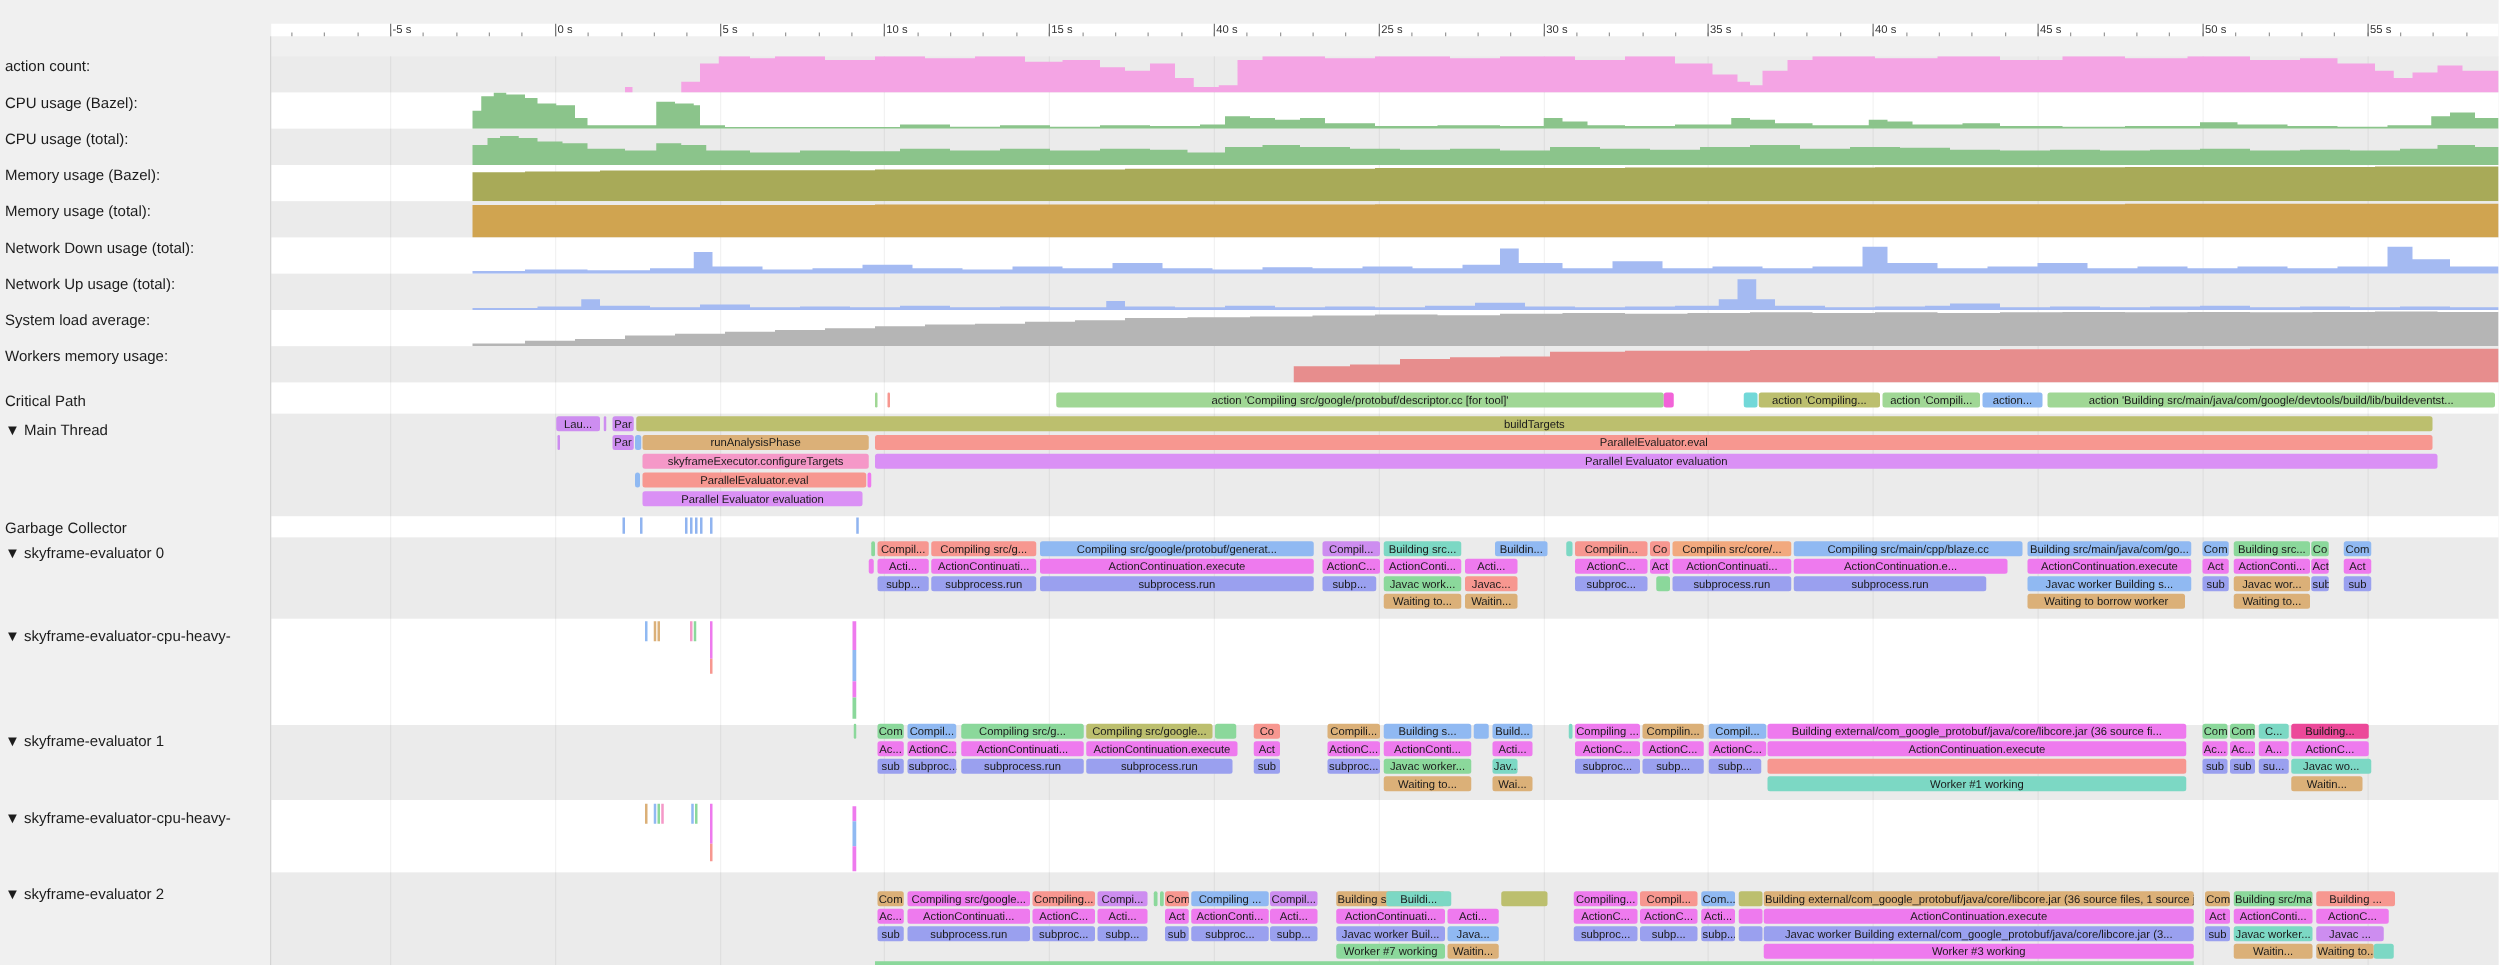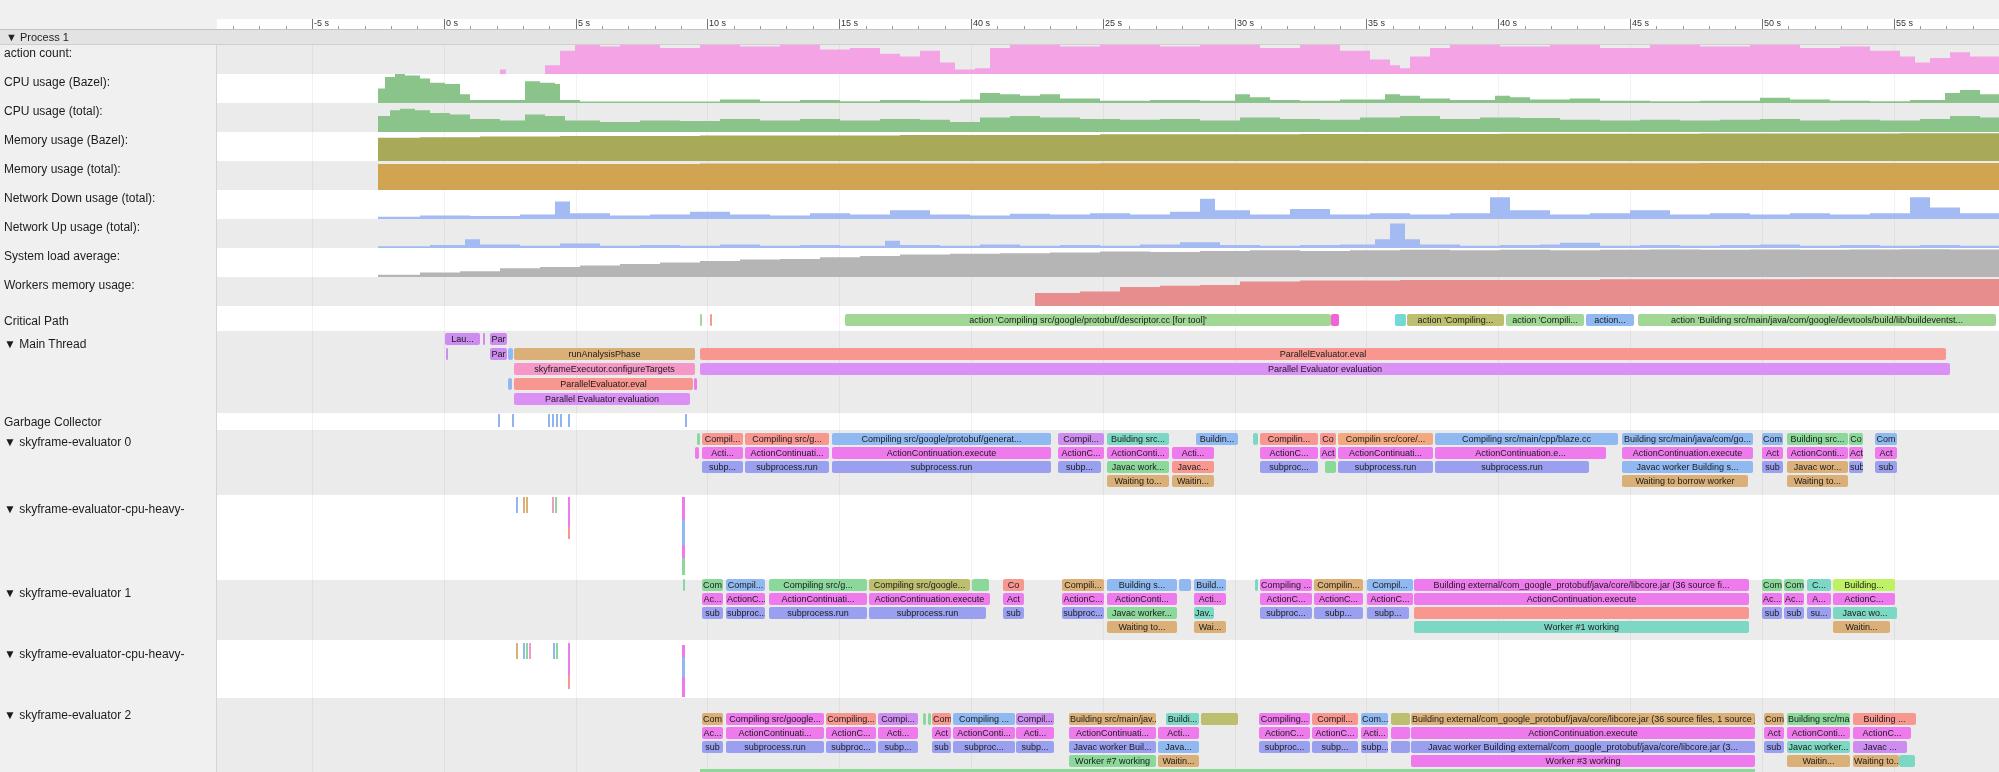--- a/index.html
+++ b/index.html
@@ -120,20 +120,21 @@
       <div class="seg" style="left: 845px; top: 314px; width: 486px; height: 12px; line-height: 12px; background: rgb(160, 215, 149);">action 'Compiling src/google/protobuf/descriptor.cc [for tool]'</div>
       <div class="seg" style="left: 1331px; top: 314px; width: 8px; height: 12px; line-height: 12px; background: rgb(242, 99, 216);"></div>
       <div class="seg" style="left: 1395px; top: 314px; width: 11px; height: 12px; line-height: 12px; background: rgb(114, 216, 216);"></div>
       <div class="seg" style="left: 1407px; top: 314px; width: 97px; height: 12px; line-height: 12px; background: rgb(188, 191, 110);">action 'Compiling...</div>
       <div class="seg" style="left: 1506px; top: 314px; width: 78px; height: 12px; line-height: 12px; background: rgb(160, 215, 149);">action 'Compili...</div>
       <div class="seg" style="left: 1586px; top: 314px; width: 48px; height: 12px; line-height: 12px; background: rgb(144, 185, 242);">action...</div>
       <div class="seg" style="left: 1638px; top: 314px; width: 358px; height: 12px; line-height: 12px; background: rgb(160, 215, 149);">action 'Building src/main/java/com/google/devtools/build/lib/buildeventst...</div>
       <div class="seg" style="left: 445px; top: 333px; width: 35px; height: 12px; line-height: 12px; background: rgb(205, 141, 240);">Lau...</div>
       <div class="seg" style="left: 483px; top: 333px; width: 2px; height: 12px; line-height: 12px; background: rgb(205, 141, 240);"></div>
       <div class="seg" style="left: 490px; top: 333px; width: 17px; height: 12px; line-height: 12px; background: rgb(205, 141, 240);">Par</div>
+      <div class="seg" style="left: 509px; top: 333px; width: 1437px; height: 12px; line-height: 12px; background: rgb(188, 191, 110);">buildTargets</div>
       <div class="seg" style="left: 446px; top: 348px; width: 2px; height: 12px; line-height: 12px; background: rgb(205, 141, 240);"></div>
       <div class="seg" style="left: 490px; top: 348px; width: 17px; height: 12px; line-height: 12px; background: rgb(205, 141, 240);">Par</div>
       <div class="seg" style="left: 508px; top: 348px; width: 5px; height: 12px; line-height: 12px; background: rgb(144, 185, 242);"></div>
       <div class="seg" style="left: 514px; top: 348px; width: 181px; height: 12px; line-height: 12px; background: rgb(219, 176, 120);">runAnalysisPhase</div>
       <div class="seg" style="left: 700px; top: 348px; width: 1246px; height: 12px; line-height: 12px; background: rgb(247, 151, 144);">ParallelEvaluator.eval</div>
       <div class="seg" style="left: 514px; top: 363px; width: 181px; height: 12px; line-height: 12px; background: rgb(245, 152, 200);">skyframeExecutor.configureTargets</div>
       <div class="seg" style="left: 700px; top: 363px; width: 1250px; height: 12px; line-height: 12px; background: rgb(218, 144, 245);">Parallel Evaluator evaluation</div>
       <div class="seg" style="left: 508px; top: 378px; width: 4px; height: 12px; line-height: 12px; background: rgb(144, 185, 242);"></div>
       <div class="seg" style="left: 514px; top: 378px; width: 179px; height: 12px; line-height: 12px; background: rgb(247, 151, 144);">ParallelEvaluator.eval</div>
       <div class="seg" style="left: 694px; top: 378px; width: 3px; height: 12px; line-height: 12px; background: rgb(238, 122, 238);"></div>
@@ -202,21 +203,21 @@
       <div class="seg" style="left: 1179px; top: 579px; width: 12px; height: 12px; line-height: 12px; background: rgb(144, 185, 242);"></div>
       <div class="seg" style="left: 1194px; top: 579px; width: 32px; height: 12px; line-height: 12px; background: rgb(144, 185, 242);">Build...</div>
       <div class="seg" style="left: 1255px; top: 579px; width: 3px; height: 12px; line-height: 12px; background: rgb(124, 216, 196);"></div>
       <div class="seg" style="left: 1260px; top: 579px; width: 52px; height: 12px; line-height: 12px; background: rgb(238, 122, 238);">Compiling ...</div>
       <div class="seg" style="left: 1314px; top: 579px; width: 49px; height: 12px; line-height: 12px; background: rgb(219, 176, 120);">Compilin...</div>
       <div class="seg" style="left: 1367px; top: 579px; width: 46px; height: 12px; line-height: 12px; background: rgb(144, 185, 242);">Compil...</div>
       <div class="seg" style="left: 1414px; top: 579px; width: 335px; height: 12px; line-height: 12px; background: rgb(238, 122, 238);">Building external/com_google_protobuf/java/core/libcore.jar (36 source fi...</div>
       <div class="seg" style="left: 1762px; top: 579px; width: 20px; height: 12px; line-height: 12px; background: rgb(139, 216, 155);">Com</div>
       <div class="seg" style="left: 1784px; top: 579px; width: 20px; height: 12px; line-height: 12px; background: rgb(139, 216, 155);">Com</div>
       <div class="seg" style="left: 1807px; top: 579px; width: 24px; height: 12px; line-height: 12px; background: rgb(124, 216, 196);">C...</div>
-      <div class="seg" style="left: 1833px; top: 579px; width: 62px; height: 12px; line-height: 12px; background: #bef264;">Building...</div>
+      <div class="seg" style="left: 1833px; top: 579px; width: 62px; height: 12px; line-height: 12px; background: #ec4899;">Building...</div>
       <div class="seg" style="left: 702px; top: 593px; width: 21px; height: 12px; line-height: 12px; background: rgb(238, 122, 238);">Ac...</div>
       <div class="seg" style="left: 726px; top: 593px; width: 39px; height: 12px; line-height: 12px; background: rgb(238, 122, 238);">ActionC...</div>
       <div class="seg" style="left: 769px; top: 593px; width: 98px; height: 12px; line-height: 12px; background: rgb(238, 122, 238);">ActionContinuati...</div>
       <div class="seg" style="left: 869px; top: 593px; width: 121px; height: 12px; line-height: 12px; background: rgb(238, 122, 238);">ActionContinuation.execute</div>
       <div class="seg" style="left: 1003px; top: 593px; width: 21px; height: 12px; line-height: 12px; background: rgb(238, 122, 238);">Act</div>
       <div class="seg" style="left: 1062px; top: 593px; width: 42px; height: 12px; line-height: 12px; background: rgb(238, 122, 238);">ActionC...</div>
       <div class="seg" style="left: 1107px; top: 593px; width: 70px; height: 12px; line-height: 12px; background: rgb(238, 122, 238);">ActionConti...</div>
       <div class="seg" style="left: 1194px; top: 593px; width: 32px; height: 12px; line-height: 12px; background: rgb(238, 122, 238);">Acti...</div>
       <div class="seg" style="left: 1260px; top: 593px; width: 52px; height: 12px; line-height: 12px; background: rgb(238, 122, 238);">ActionC...</div>
       <div class="seg" style="left: 1314px; top: 593px; width: 49px; height: 12px; line-height: 12px; background: rgb(238, 122, 238);">ActionC...</div>
@@ -249,21 +250,21 @@
       <div class="seg" style="left: 702px; top: 713px; width: 21px; height: 12px; line-height: 12px; background: rgb(219, 176, 120);">Com</div>
       <div class="seg" style="left: 726px; top: 713px; width: 98px; height: 12px; line-height: 12px; background: rgb(238, 122, 238);">Compiling src/google...</div>
       <div class="seg" style="left: 826px; top: 713px; width: 50px; height: 12px; line-height: 12px; background: rgb(247, 151, 144);">Compiling...</div>
       <div class="seg" style="left: 878px; top: 713px; width: 40px; height: 12px; line-height: 12px; background: rgb(205, 141, 240);">Compi...</div>
       <div class="seg" style="left: 923px; top: 713px; width: 3px; height: 12px; line-height: 12px; background: rgb(139, 216, 155);"></div>
       <div class="seg" style="left: 928px; top: 713px; width: 3px; height: 12px; line-height: 12px; background: rgb(139, 216, 155);"></div>
       <div class="seg" style="left: 932px; top: 713px; width: 19px; height: 12px; line-height: 12px; background: rgb(247, 151, 144);">Com</div>
       <div class="seg" style="left: 953px; top: 713px; width: 62px; height: 12px; line-height: 12px; background: rgb(144, 185, 242);">Compiling ...</div>
       <div class="seg" style="left: 1016px; top: 713px; width: 38px; height: 12px; line-height: 12px; background: rgb(205, 141, 240);">Compil...</div>
       <div class="seg" style="left: 1069px; top: 713px; width: 87px; height: 12px; line-height: 12px; background: rgb(219, 176, 120);">Building src/main/jav...</div>
-      <div class="seg" style="left: 1166px; top: 713px; width: 33px; height: 12px; line-height: 12px; background: rgb(124, 216, 196); text-align: center;">Buildi...</div>
+      <div class="seg" style="left: 1109px; top: 713px; width: 52px; height: 12px; line-height: 12px; background: rgb(124, 216, 196); text-align: center;">Buildi...</div>
       <div class="seg" style="left: 1201px; top: 713px; width: 37px; height: 12px; line-height: 12px; background: rgb(188, 191, 110);"></div>
       <div class="seg" style="left: 1259px; top: 713px; width: 51px; height: 12px; line-height: 12px; background: rgb(238, 122, 238);">Compiling...</div>
       <div class="seg" style="left: 1312px; top: 713px; width: 46px; height: 12px; line-height: 12px; background: rgb(247, 151, 144);">Compil...</div>
       <div class="seg" style="left: 1361px; top: 713px; width: 27px; height: 12px; line-height: 12px; background: rgb(144, 185, 242);">Com...</div>
       <div class="seg" style="left: 1391px; top: 713px; width: 19px; height: 12px; line-height: 12px; background: rgb(188, 191, 110);"></div>
       <div class="seg" style="left: 1411px; top: 713px; width: 344px; height: 12px; line-height: 12px; background: rgb(219, 176, 120);">Building external/com_google_protobuf/java/core/libcore.jar (36 source files, 1 source jar)</div>
       <div class="seg" style="left: 1764px; top: 713px; width: 20px; height: 12px; line-height: 12px; background: rgb(219, 176, 120);">Com</div>
       <div class="seg" style="left: 1787px; top: 713px; width: 63px; height: 12px; line-height: 12px; background: rgb(139, 216, 155);">Building src/ma...</div>
       <div class="seg" style="left: 1853px; top: 713px; width: 63px; height: 12px; line-height: 12px; background: rgb(247, 151, 144);">Building ...</div>
       <div class="seg" style="left: 702px; top: 727px; width: 21px; height: 12px; line-height: 12px; background: rgb(238, 122, 238);">Ac...</div>
@@ -427,17 +428,14 @@
       <div class="rlabel" style="left: 1151px;">35 s</div>
       <div class="rmajor" style="left: 1281px;"></div>
       <div class="rlabel" style="left: 1283px;">40 s</div>
       <div class="rmajor" style="left: 1413px;"></div>
       <div class="rlabel" style="left: 1415px;">45 s</div>
       <div class="rmajor" style="left: 1545px;"></div>
       <div class="rlabel" style="left: 1547px;">50 s</div>
       <div class="rmajor" style="left: 1677px;"></div>
       <div class="rlabel" style="left: 1679px;">55 s</div>
     </div>
-  <div id="process-header">
-    <span>▼ Process 1</span>
-  </div>
 
 </div>
 
 </body></html>

